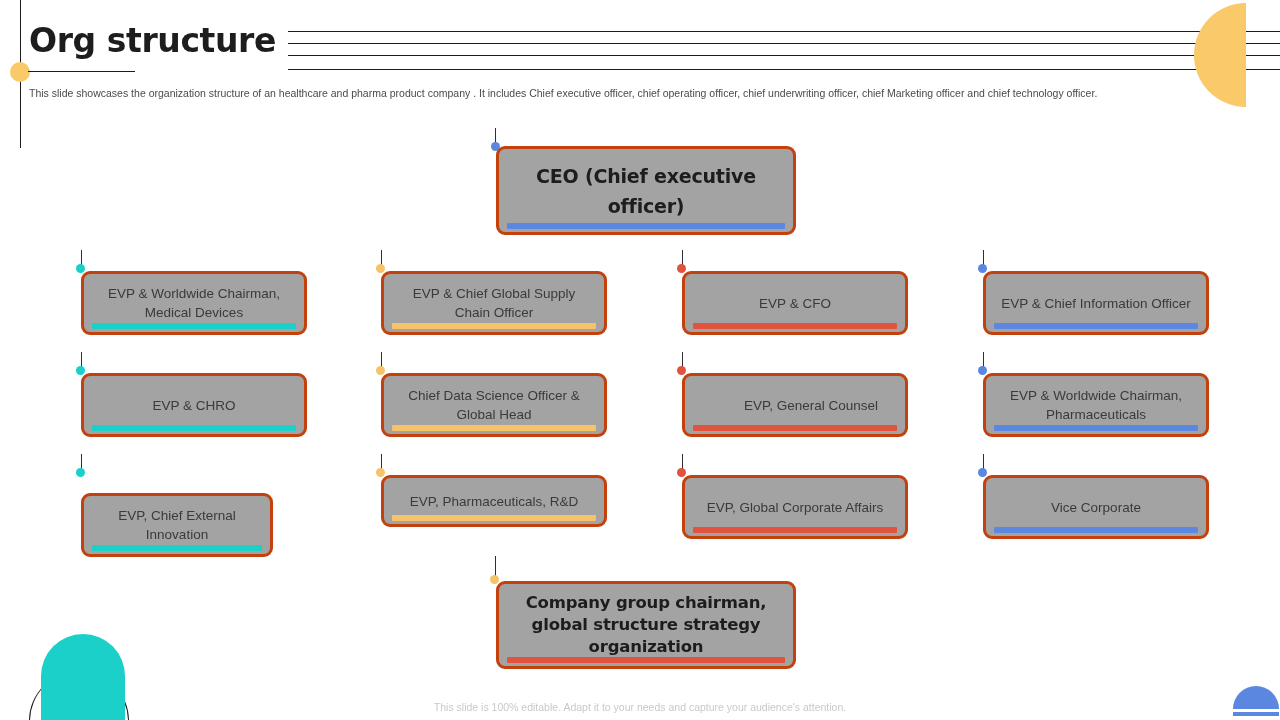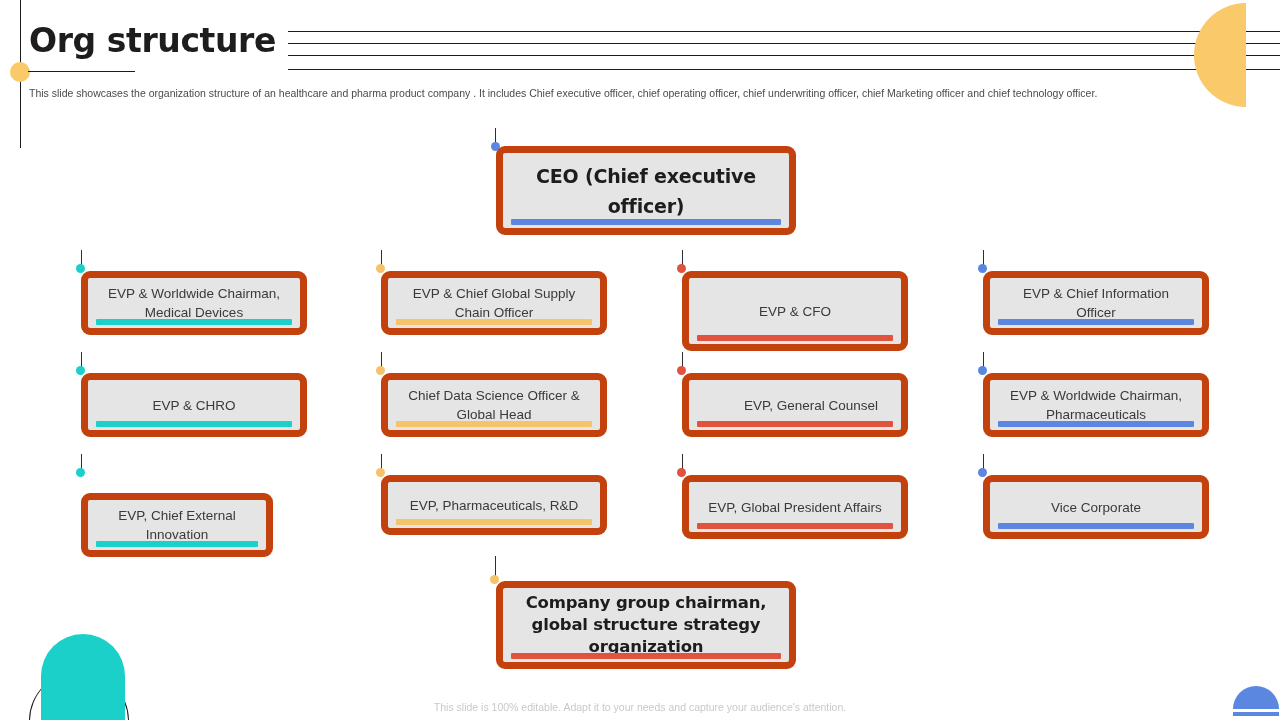--- a/index.html
+++ b/index.html
@@ -96,23 +96,23 @@
     line-height: 14px;
     color: #4a4a4a;
   }
 
   
   .chart { position: absolute; left: 0; top: 0; width: 1280px; height: 720px; }
 
   .node {
     position: absolute;
     box-sizing: border-box;
-    border: 7px solid #c2410c;
+    border: 3px solid #c2410c;
     border-radius: 9px;
-    background: #e5e5e5;
+    background: #a3a3a3;
     display: flex;
     align-items: center;
     justify-content: center;
     text-align: center;
   }
   .node .node-label {
     display: block;
     padding: 0 12px;
     color: #3a3a3a;
     font-size: 13.5px;
@@ -236,21 +236,21 @@
 
   <div class="stem" style="left:381px; top:250px; height:22px;"></div>
   <div class="dot" style="left:376px; top:264px; background:#f5c46a;"></div>
   <div class="node" style="left:381px; top:271px; width:226px; height:64px;">
     <span class="node-label">EVP &amp; Chief Global Supply Chain Officer</span>
     <span class="accent-bar" style="background:#f5c46a;"></span>
   </div>
 
   <div class="stem" style="left:682px; top:250px; height:22px;"></div>
   <div class="dot" style="left:677px; top:264px; background:#e0533f;"></div>
-  <div class="node" style="left:682px; top:271px; width:226px; height:80px;">
+  <div class="node" style="left:682px; top:271px; width:226px; height:64px;">
     <span class="node-label">EVP &amp; CFO</span>
     <span class="accent-bar" style="background:#e0533f;"></span>
   </div>
 
   <div class="stem" style="left:983px; top:250px; height:22px;"></div>
   <div class="dot" style="left:978px; top:264px; background:#5b87e0;"></div>
   <div class="node" style="left:983px; top:271px; width:226px; height:64px;">
     <span class="node-label">EVP &amp; Chief Information Officer</span>
     <span class="accent-bar" style="background:#5b87e0;"></span>
   </div>
@@ -285,29 +285,29 @@
 
   <div class="stem" style="left:81px; top:454px; height:22px;"></div>
   <div class="dot" style="left:76px; top:468px; background:#1ad0c8;"></div>
   <div class="node" style="left:81px; top:493px; width:192px; height:64px;">
     <span class="node-label">EVP, Chief External Innovation</span>
     <span class="accent-bar" style="background:#1ad0c8;"></span>
   </div>
 
   <div class="stem" style="left:381px; top:454px; height:22px;"></div>
   <div class="dot" style="left:376px; top:468px; background:#f5c46a;"></div>
-  <div class="node" style="left:381px; top:475px; width:226px; height:60px;">
+  <div class="node" style="left:381px; top:475px; width:226px; height:52px;">
     <span class="node-label">EVP, Pharmaceuticals, R&amp;D</span>
     <span class="accent-bar" style="background:#f5c46a;"></span>
   </div>
 
   <div class="stem" style="left:682px; top:454px; height:22px;"></div>
   <div class="dot" style="left:677px; top:468px; background:#e0533f;"></div>
   <div class="node" style="left:682px; top:475px; width:226px; height:64px;">
-    <span class="node-label">EVP, Global President Affairs</span>
+    <span class="node-label">EVP, Global Corporate Affairs</span>
     <span class="accent-bar" style="background:#e0533f;"></span>
   </div>
 
   <div class="stem" style="left:983px; top:454px; height:22px;"></div>
   <div class="dot" style="left:978px; top:468px; background:#5b87e0;"></div>
   <div class="node" style="left:983px; top:475px; width:226px; height:64px;">
     <span class="node-label">Vice Corporate</span>
     <span class="accent-bar" style="background:#5b87e0;"></span>
   </div>
 

